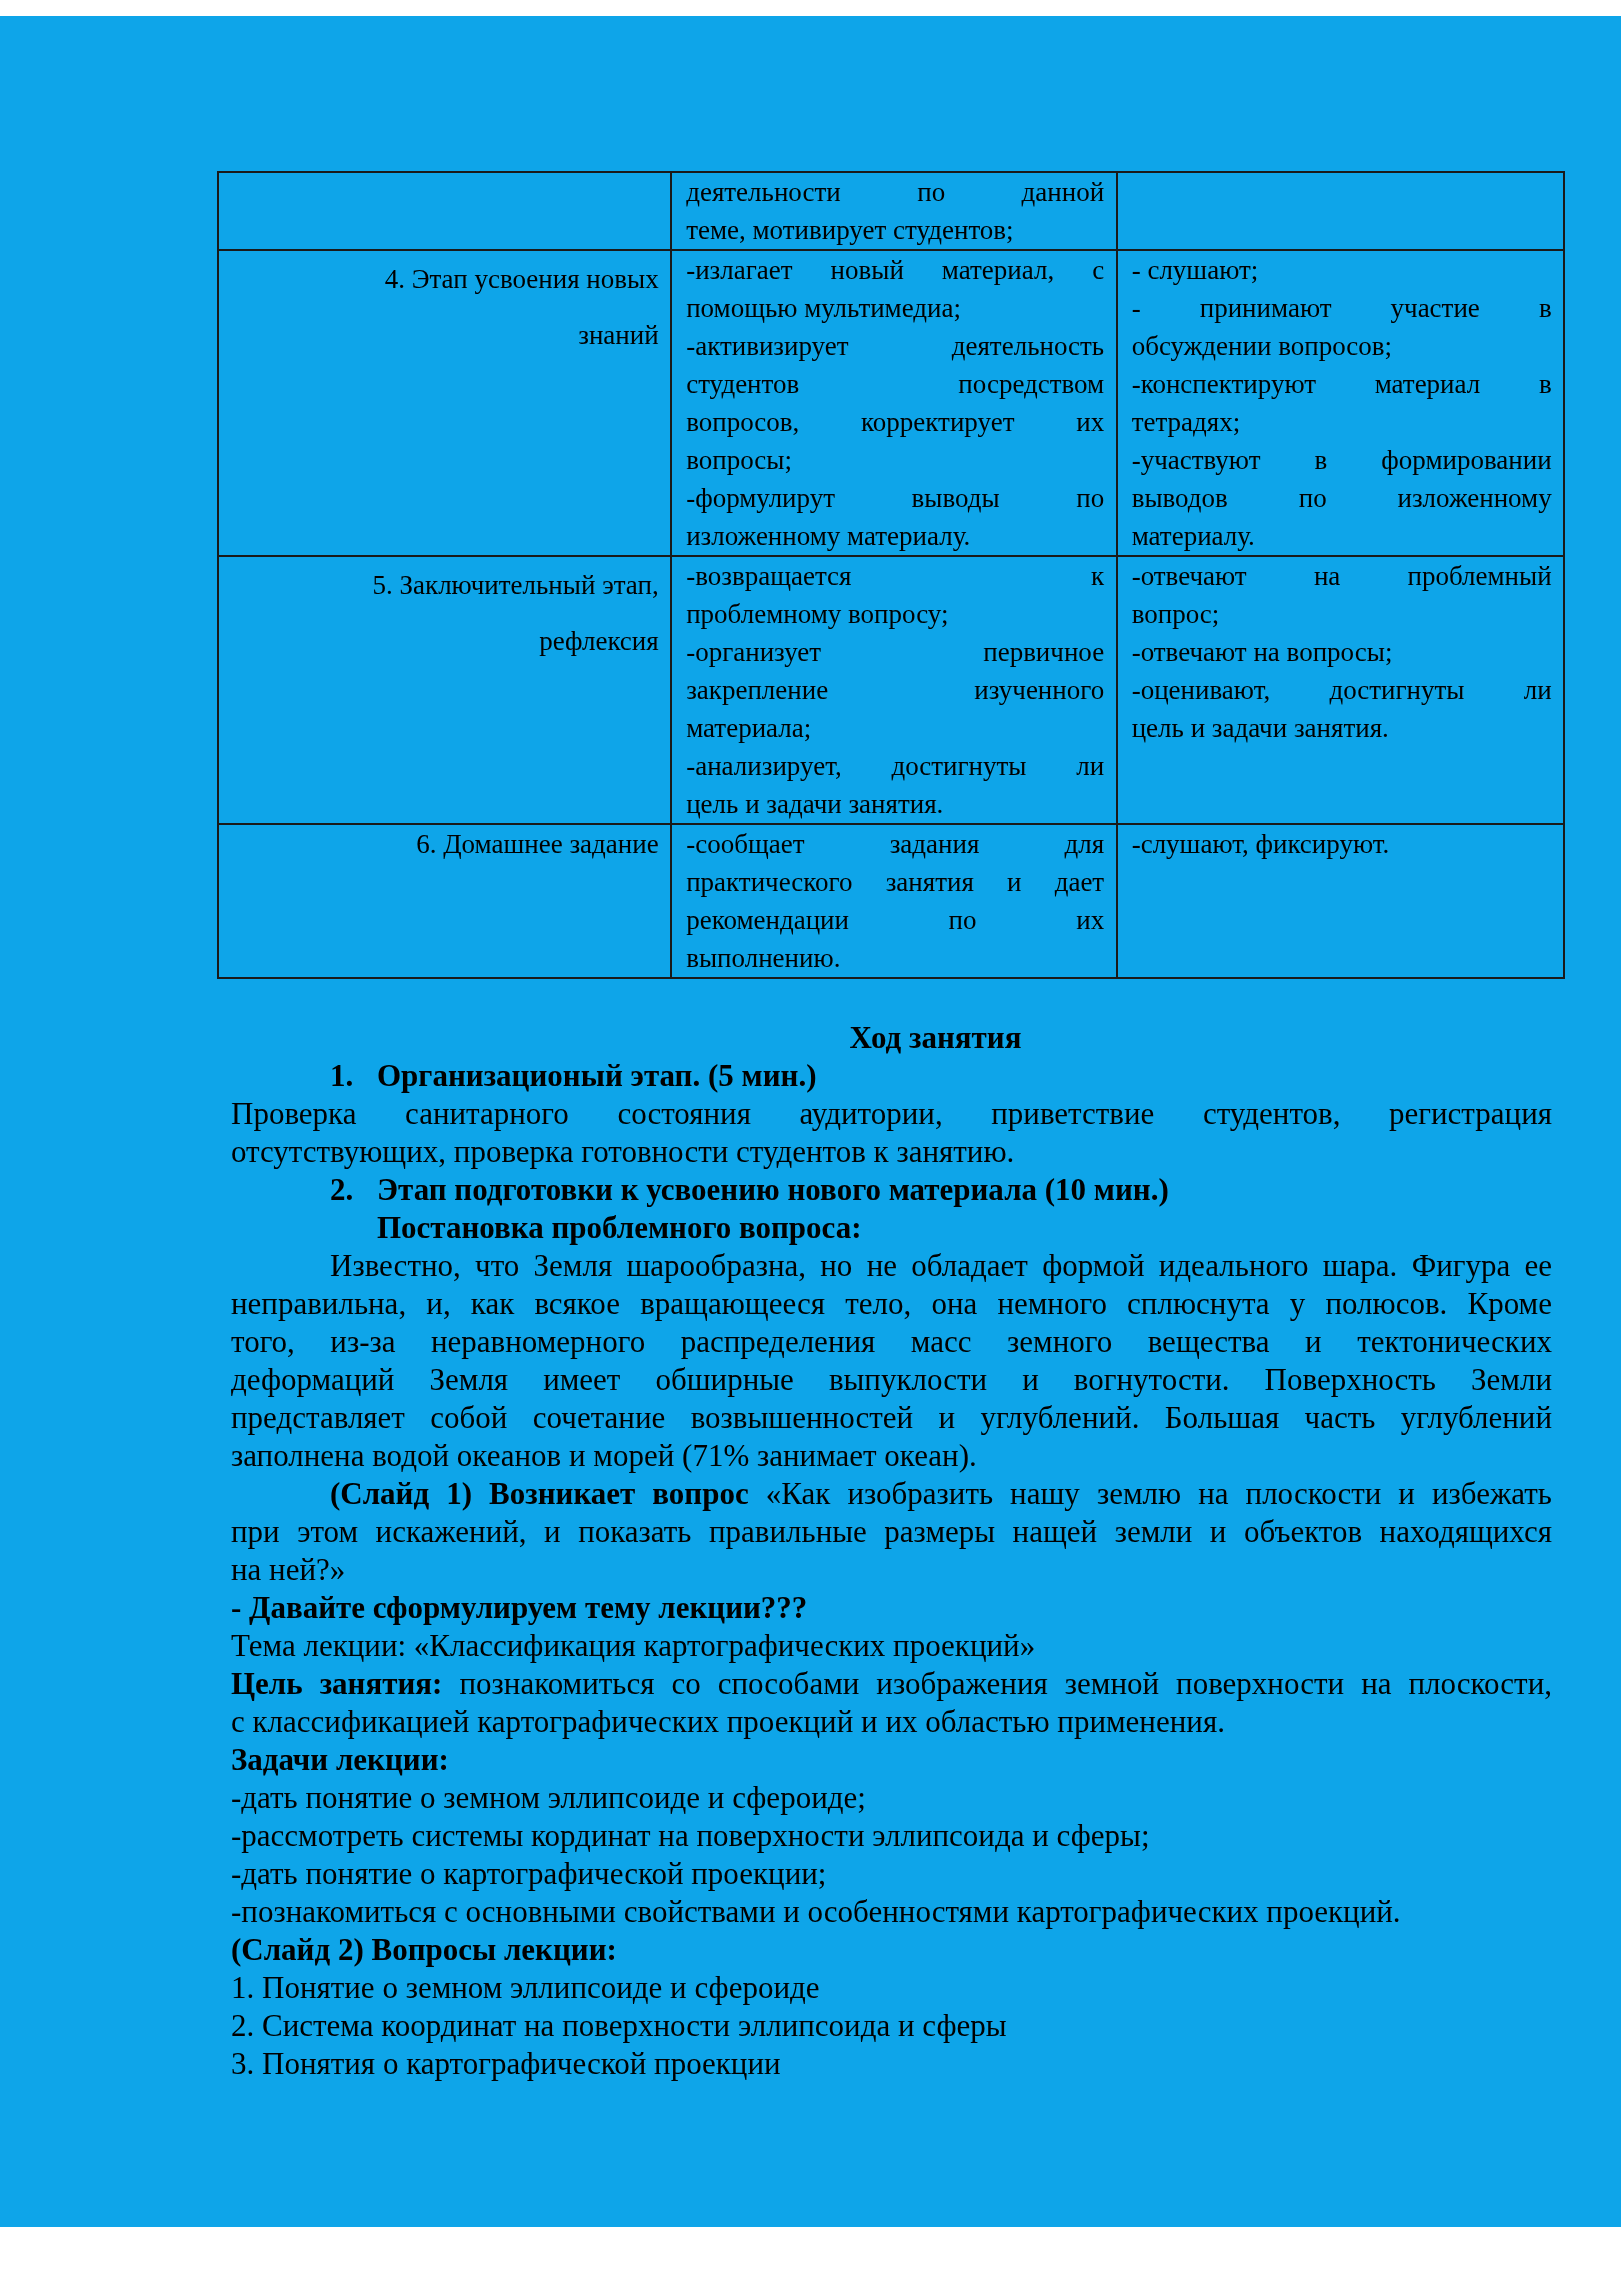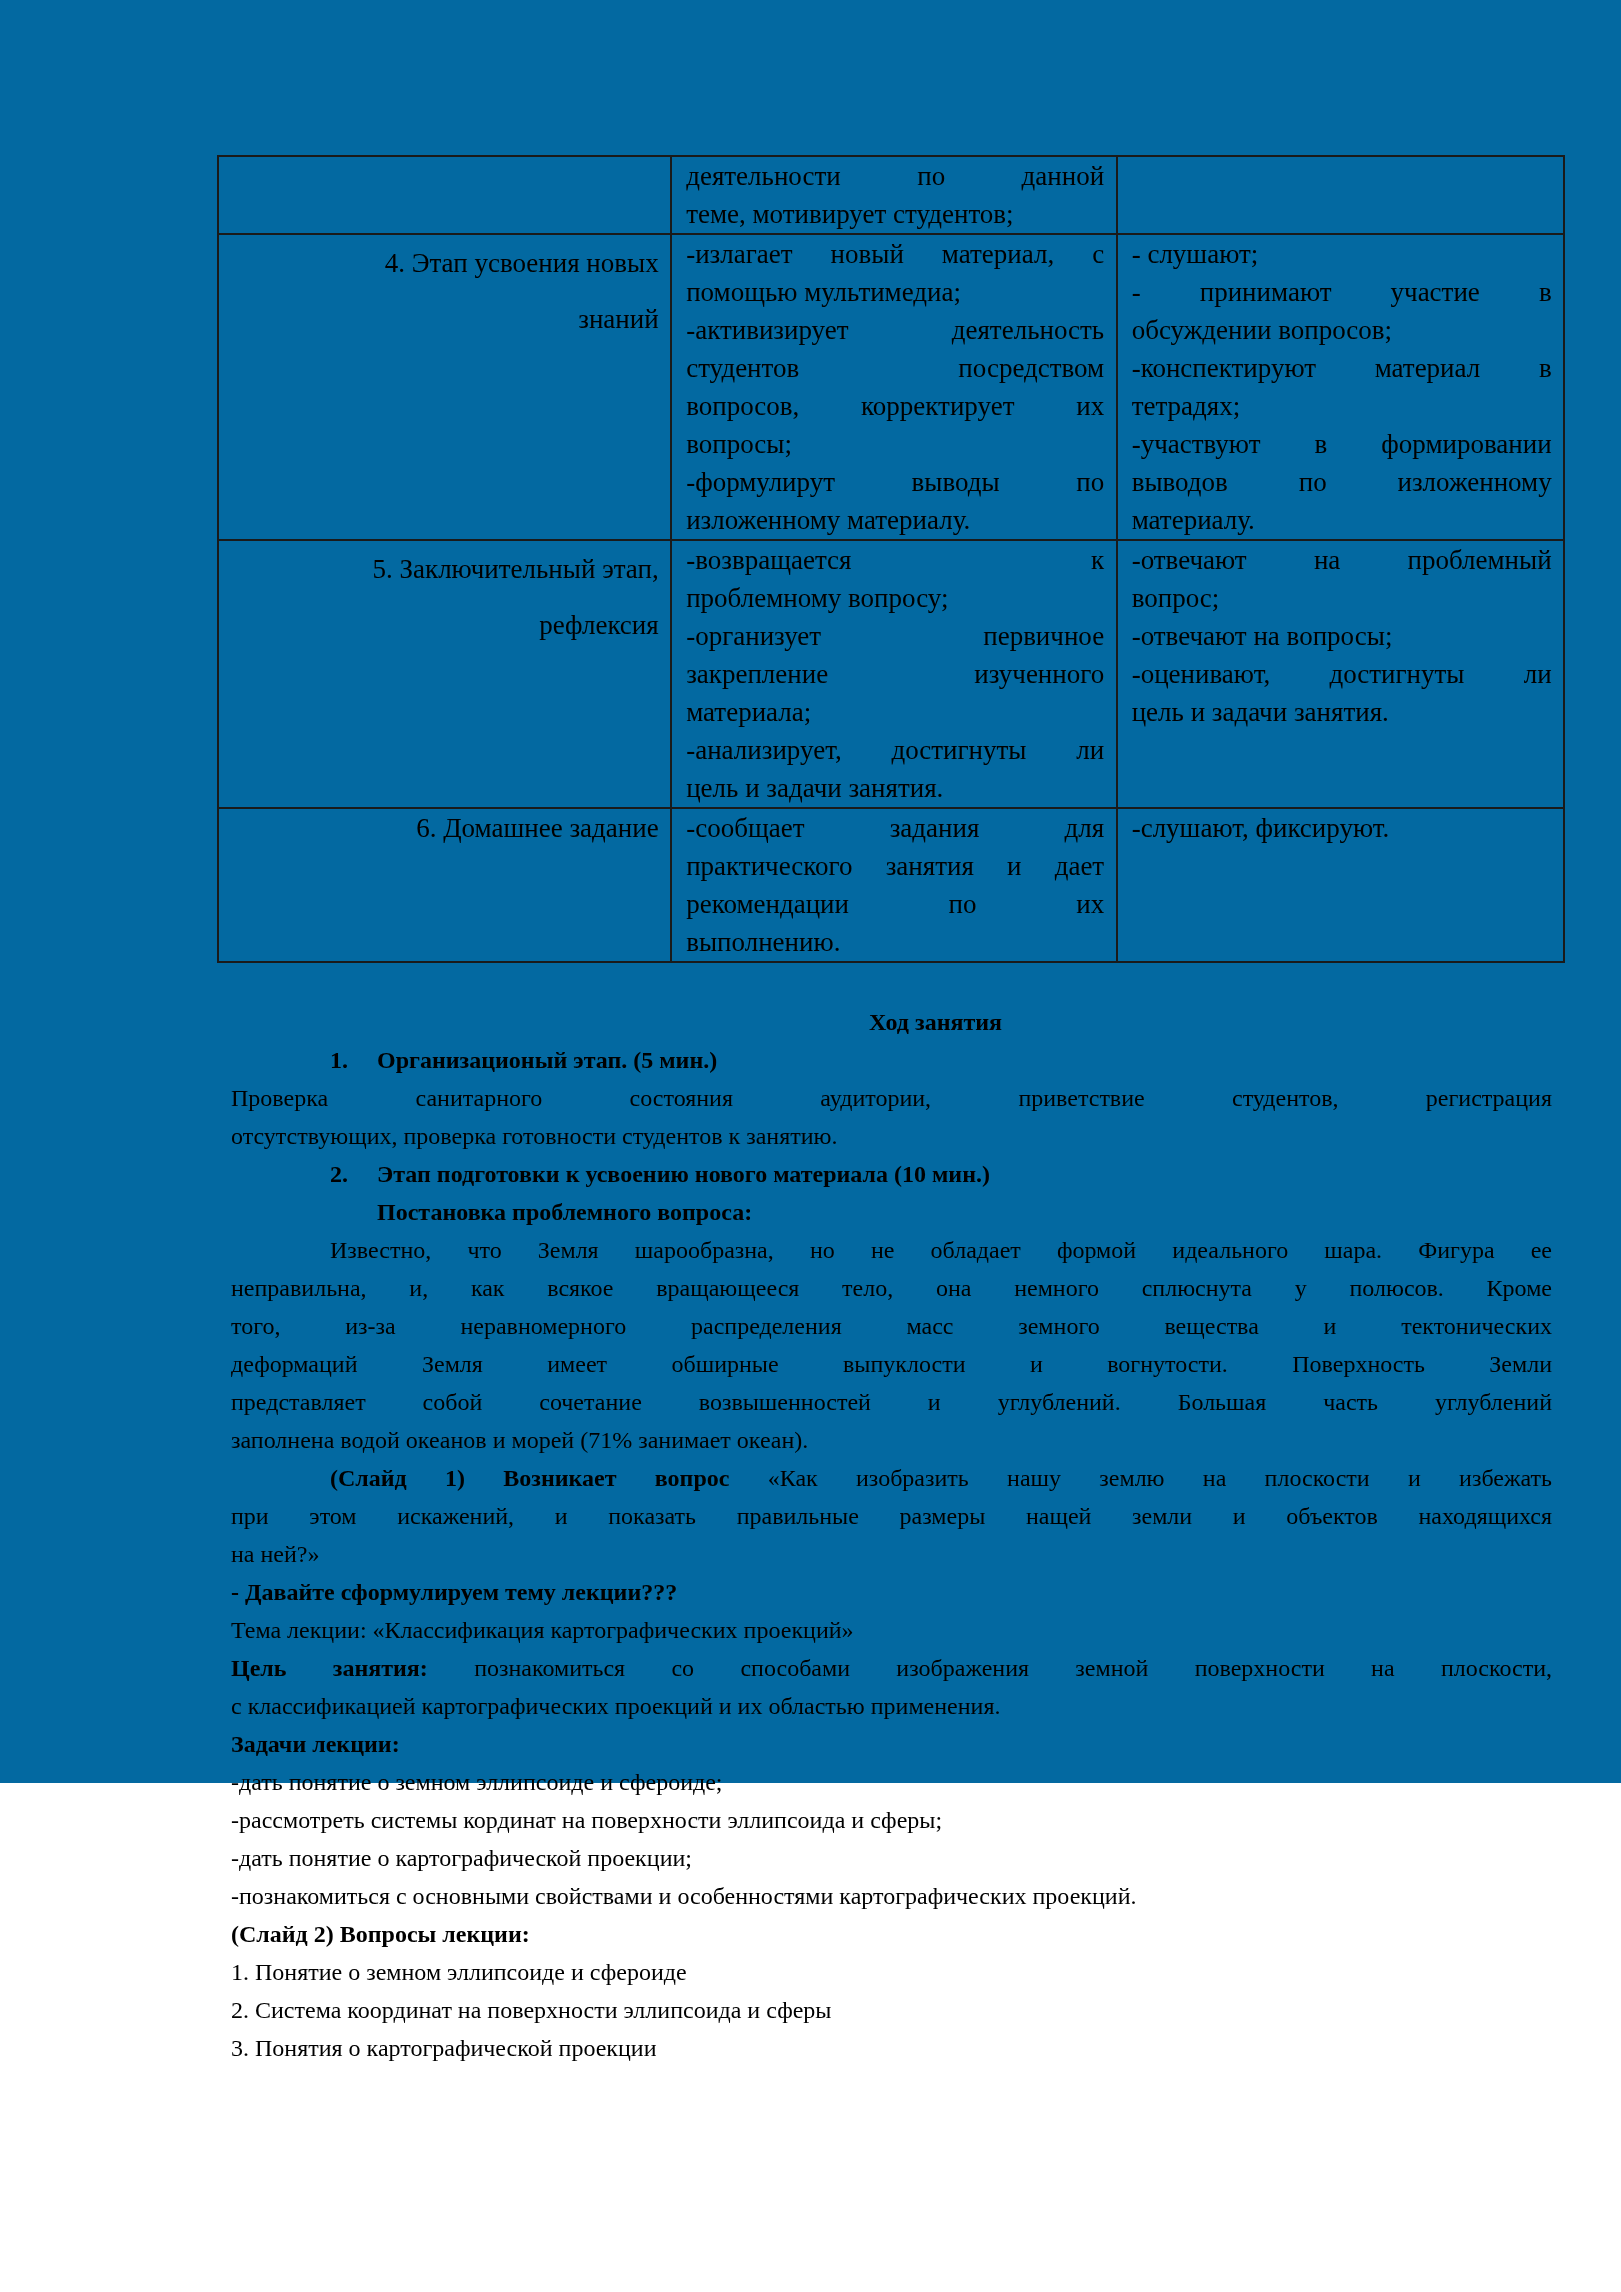--- a/index.html
+++ b/index.html
@@ -1,31 +1,31 @@
 <!DOCTYPE html>
 <html><head>
 <meta charset="utf-8">
 <style>
   html, body { margin: 0; padding: 0; background: #ffffff; }
   body { width: 1621px; height: 2293px; position: relative; overflow: hidden;
          font-family: "Liberation Serif", "DejaVu Serif", serif; color: #000; }
-  .page { position: absolute; left: 0; top: 0; width: 1621px; height: 1783px; background: #0369a1; }
+  .page { position: absolute; left: 0; top: 16px; width: 1621px; height: 2211px; background: #0ea5e9; }
 
   table.plan { position: absolute; left: 217px; top: 155px; width: 1343px;
                border-collapse: collapse; table-layout: fixed; }
   table.plan td { border: 2px solid #1a1a1a; vertical-align: top; padding: 0 11.8px 0 13.7px;
                   font-size: 27px; line-height: 38px; text-align: justify; }
   table.plan td.c1 { width: 426px; line-height: 56px; text-align: right; padding-top: 0; }
   table.plan td.c2 { width: 418px; }
   table.plan td.c3 { width: 420px; }
   .cell-line { display: block; text-align: justify; text-align-last: justify; }
   .cell-line.last { text-align-last: left; }
 
   .body-text { position: absolute; left: 231px; top: 1003px; width: 1321px;
-               font-size: 24px; line-height: 38px; }
+               font-size: 31px; line-height: 38px; }
   .center-title { text-align: center; font-weight: bold; padding-left: 88px; }
   .num-heading { font-weight: bold; padding-left: 99px; }
   .num-heading .num { display: inline-block; width: 47px; }
   .sub-heading { font-weight: bold; padding-left: 146px; }
   .para { text-align: justify; }
   .para .jl { display: block; text-align: justify; text-align-last: justify; }
   .para .jl.last { text-align-last: left; }
   .first-ind { padding-left: 99px; }
   .line { display: block; }
   b { font-weight: bold; }

